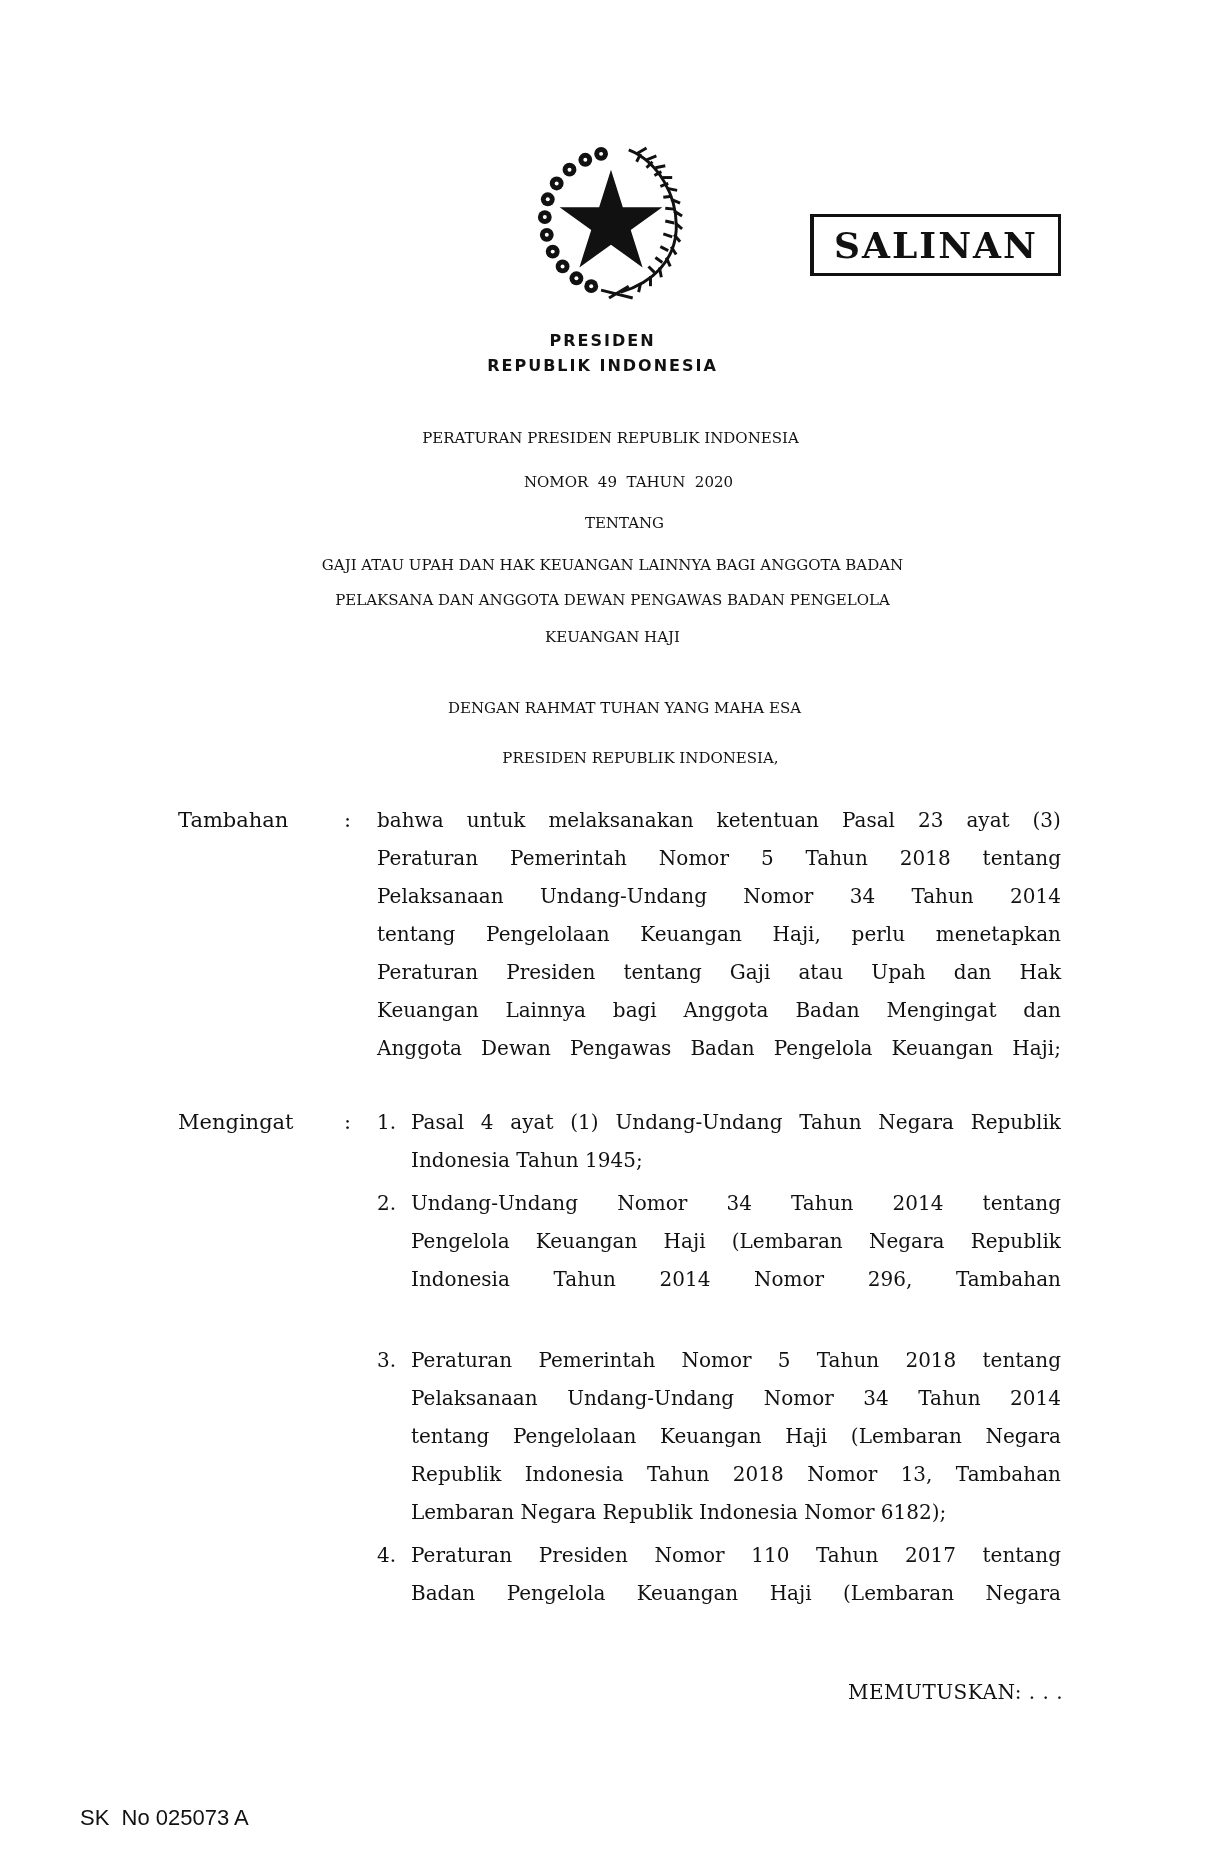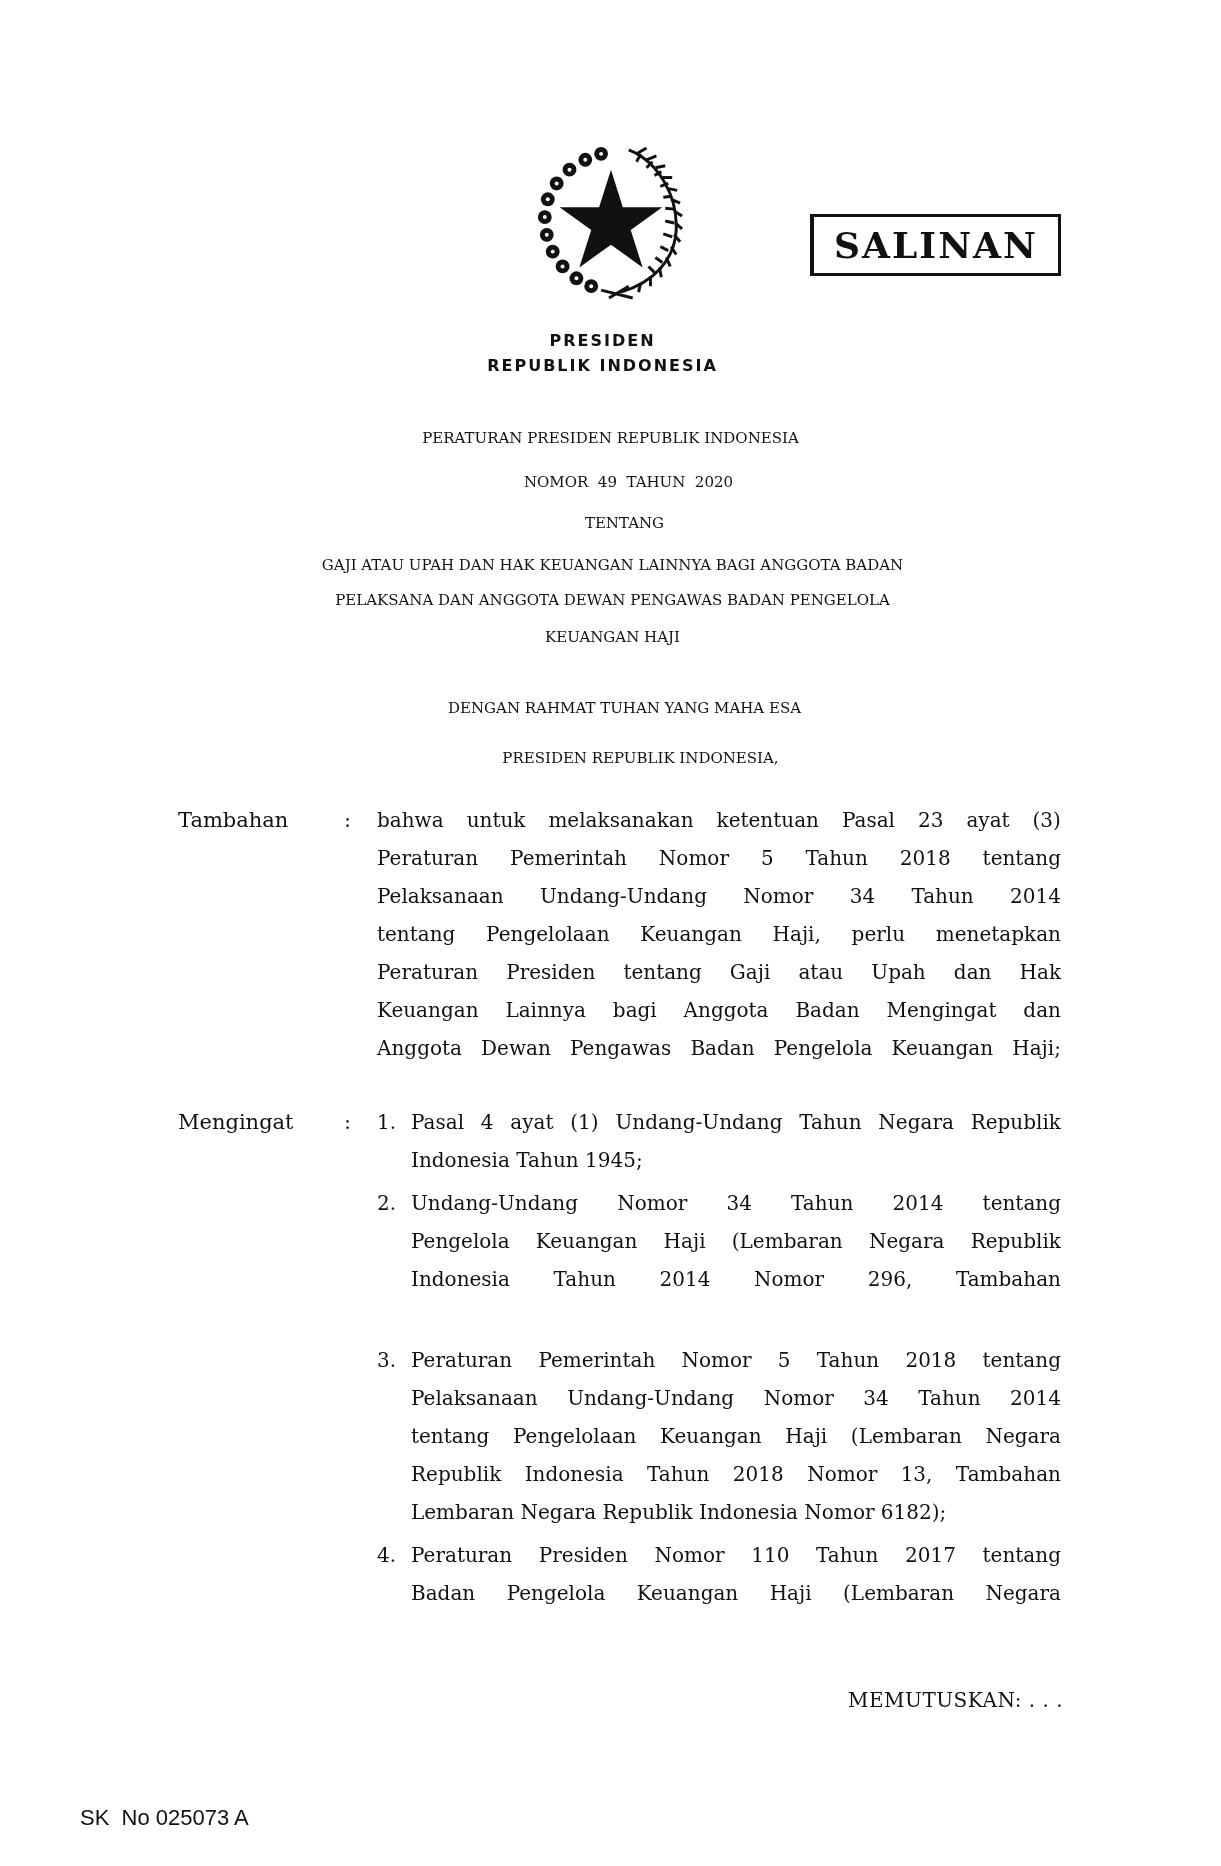--- a/index.html
+++ b/index.html
@@ -30,21 +30,21 @@
 
   .block { position: absolute; font-family: "DejaVu Serif", serif; font-size: 20px; line-height: 38px; }
   .block .ln { display: block; height: 38px; text-align: justify; text-align-last: justify; white-space: nowrap; }
 
   .menimbang-body { left: 377px; top: 801px; width: 684px; }
 
   .item { position: absolute; left: 377px; width: 684px; font-family: "DejaVu Serif", serif; font-size: 20px; line-height: 38px; }
   .item .num { position: absolute; left: 0; top: 0; }
   .item .txt { position: absolute; left: 34px; top: 0; width: 650px; }
 
-  .memutuskan { position: absolute; left: 848px; top: 1678px; font-family: "DejaVu Serif", serif; font-size: 20px; line-height: 28px; letter-spacing: 0.5px; margin-top: 8px; }
+  .memutuskan { position: absolute; left: 848px; top: 1678px; font-family: "DejaVu Serif", serif; font-size: 20px; line-height: 28px; letter-spacing: 0.5px; }
   .sk-no { position: absolute; left: 80px; top: 1804px; font-family: "Liberation Sans", sans-serif; font-size: 22px; line-height: 28px; }
 </style>
 </head>
 <body>
 
 <svg class="emblem" viewBox="0 0 160 160" xmlns="http://www.w3.org/2000/svg">
 
   <polygon points="82,28 94,66 134,66 102,89 114,127 82,104 50,127 62,89 30,66 70,66" fill="#111"></polygon>
 
   <g fill="#111">

